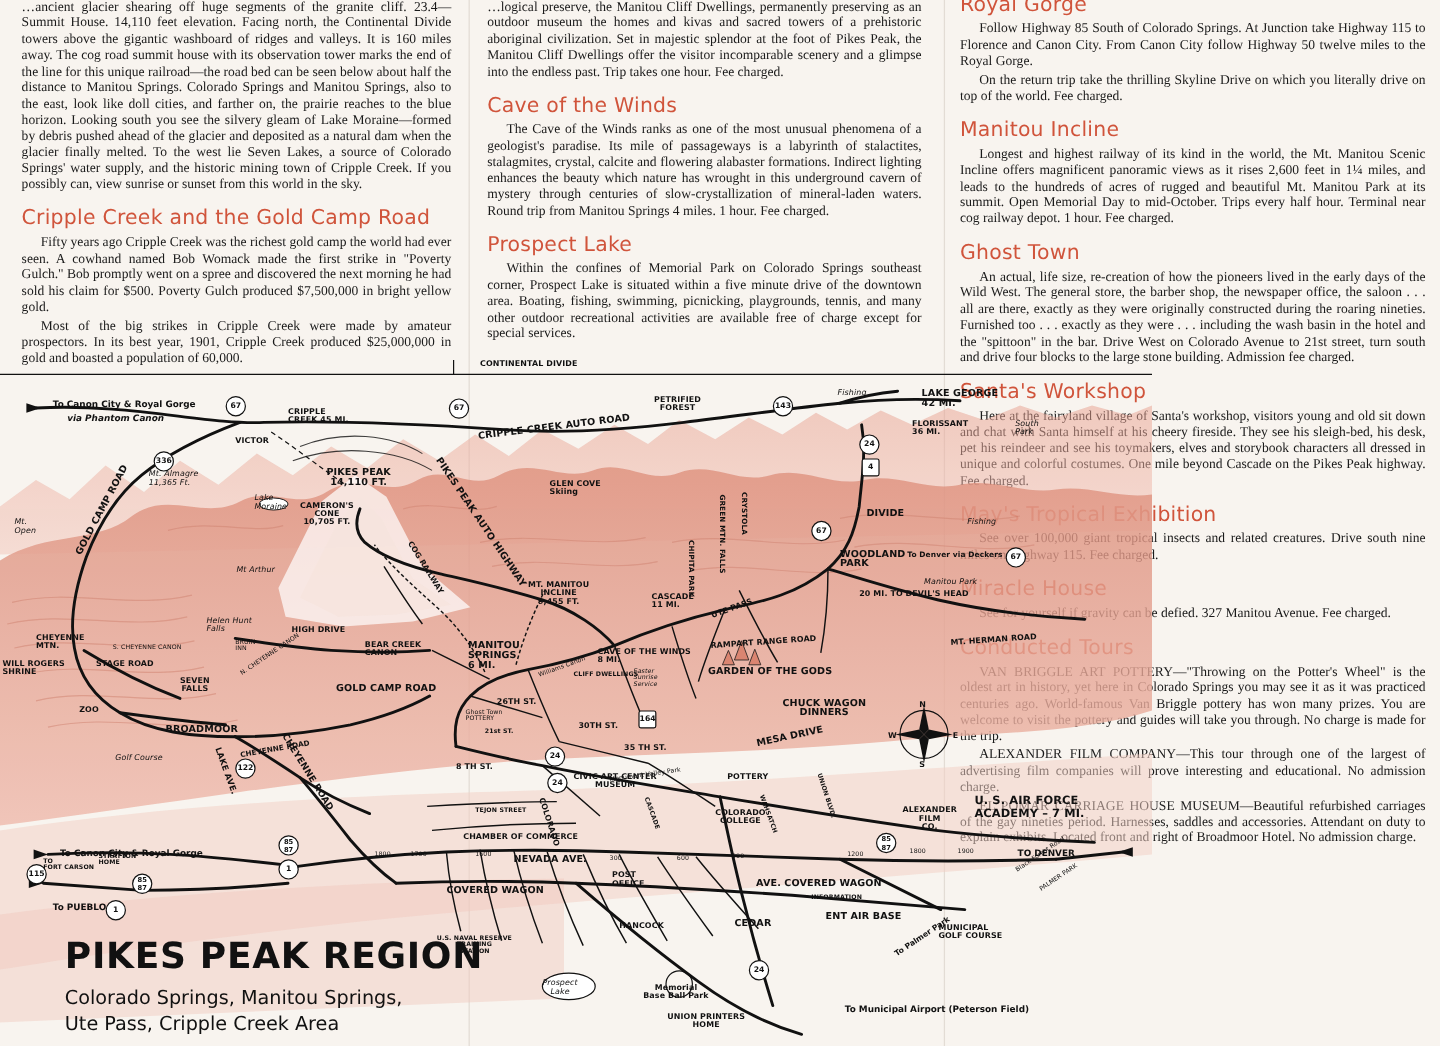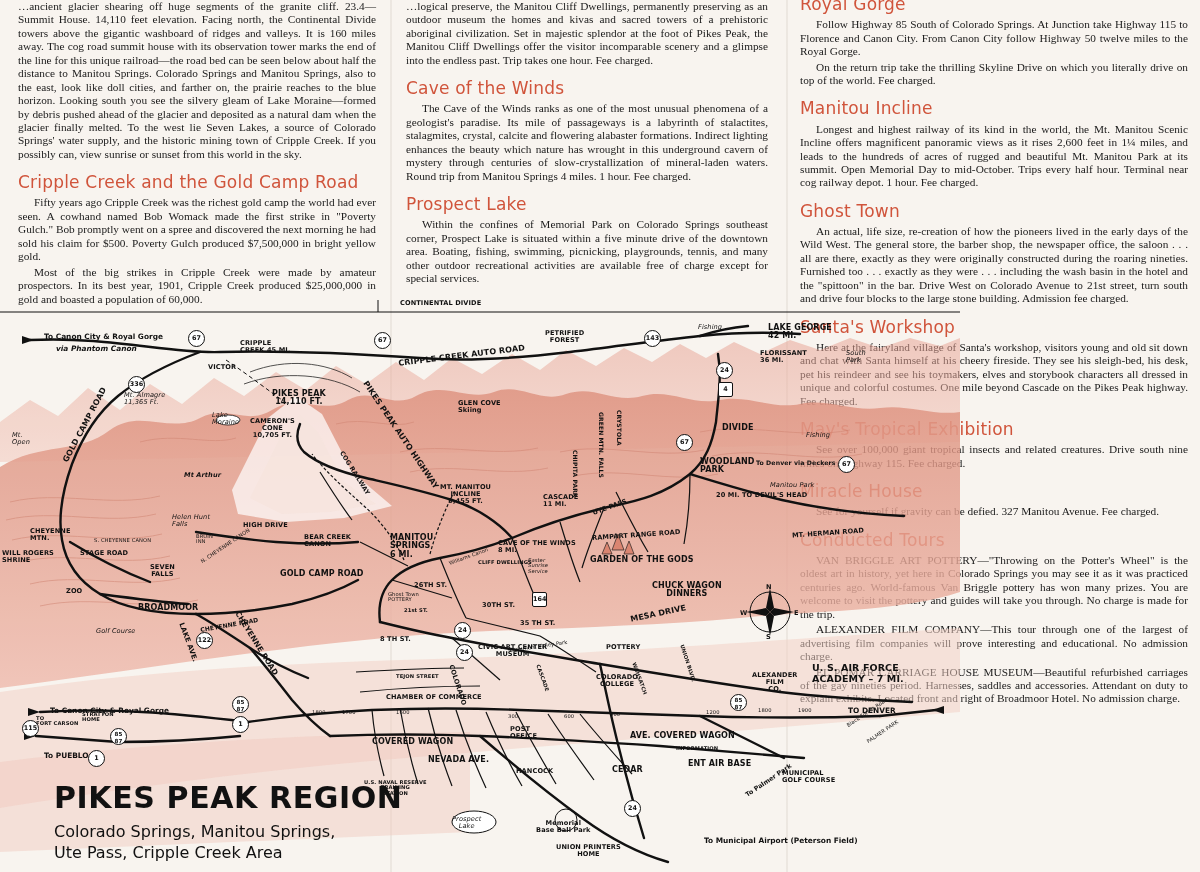--- a/index.html
+++ b/index.html
@@ -353,21 +353,21 @@
     <div class="arrowlbl" style="left:44px; top:40px;">To Canon City &amp; Royal Gorge</div>
     <div class="arrowlbl" style="left:56px; top:52px; font-style:italic;">via Phantom Canon</div>
     <div class="arrowlbl" style="left:50px; top:414px;">To Canon City &amp; Royal Gorge</div>
     <div class="arrowlbl" style="left:44px; top:459px;">To PUEBLO</div>
     <div class="arrowlbl" style="left:848px; top:414px;">TO DENVER</div>
 
     <div class="maplabel b" style="left:400px; top:8px;">CONTINENTAL DIVIDE</div>
 
     <div class="maplabel b" style="left:240px; top:48px; white-space:pre;">CRIPPLE
 CREEK 45 MI.</div>
-    <div class="maplabel b" style="left:196px; top:72px;margin-left:12px;">VICTOR</div>
+    <div class="maplabel b" style="left:196px; top:72px;">VICTOR</div>
     <div class="maplabel b" style="left:398px; top:60px; transform:rotate(-7deg); font-size:8px;">CRIPPLE CREEK AUTO ROAD</div>
     <div class="maplabel b" style="left:545px; top:38px; white-space:pre; text-align:center;">PETRIFIED
 FOREST</div>
     <div class="maplabel" style="left:698px; top:32px; font-style:italic;">Fishing</div>
     <div class="maplabel b md" style="left:768px; top:32px; white-space:pre;">LAKE GEORGE
 42 MI.</div>
     <div class="maplabel b" style="left:760px; top:58px; white-space:pre;">FLORISSANT
 36 MI.</div>
     <div class="maplabel" style="left:846px; top:58px; white-space:pre; font-style:italic;">South
 Park</div>
@@ -399,21 +399,21 @@
 INCLINE
 9,455 FT.</div>
     <div class="maplabel b" style="left:344px; top:158px; transform:rotate(58deg); transform-origin:left top; font-size:6.4px;">COG RAILWAY</div>
     <div class="maplabel b" style="left:250px; top:126px; white-space:pre; text-align:center;">CAMERON'S
 CONE
 10,705 FT.</div>
     <div class="maplabel" style="left:212px; top:120px; white-space:pre; font-style:italic;">Lake
 Moraine</div>
     <div class="maplabel" style="left:124px; top:100px; white-space:pre; font-style:italic;">Mt. Almagre
 11,365 Ft.</div>
-    <div class="maplabel" style="left:184px; top:180px; font-style:italic;font-weight:bold;">Mt Arthur</div>
+    <div class="maplabel" style="left:197px; top:180px; font-style:italic;">Mt Arthur</div>
     <div class="maplabel" style="left:172px; top:222px; white-space:pre; font-style:italic;">Helen Hunt
 Falls</div>
     <div class="maplabel b" style="left:243px; top:230px;">HIGH DRIVE</div>
     <div class="maplabel b" style="left:304px; top:242px; white-space:pre;">BEAR CREEK
 CANON</div>
     <div class="maplabel b" style="left:280px; top:278px; font-size:8px;">GOLD CAMP ROAD</div>
     <div class="maplabel b" style="left:62px; top:168px; transform:rotate(-62deg); transform-origin:left top; font-size:8px;">GOLD CAMP ROAD</div>
     <div class="maplabel b" style="left:30px; top:236px; white-space:pre;">CHEYENNE
 MTN.</div>
     <div class="maplabel b" style="left:80px; top:258px;">STAGE ROAD</div>
@@ -452,21 +452,21 @@
     <div class="maplabel b" style="left:520px; top:328px;">35 TH ST.</div>
     <div class="maplabel b" style="left:380px; top:344px;">8 TH ST.</div>
     <div class="maplabel b" style="left:630px; top:318px; transform:rotate(-12deg); font-size:8px;">MESA DRIVE</div>
     <div class="maplabel b" style="left:606px; top:352px;">POTTERY</div>
     <div class="maplabel xs" style="left:508px; top:352px; transform:rotate(-8deg);">Monument Valley Park</div>
     <div class="maplabel b" style="left:478px; top:352px; white-space:pre; text-align:center;">CIVIC ART CENTER
 MUSEUM</div>
     <div class="maplabel b" style="left:386px; top:402px;">CHAMBER OF COMMERCE</div>
     <div class="maplabel b xs" style="left:396px; top:382px;">TEJON STREET</div>
     <div class="maplabel b" style="left:454px; top:372px; transform:rotate(72deg); transform-origin:left top;">COLORADO</div>
-    <div class="maplabel b md" style="left:428px; top:420px;margin-top:44px;">NEVADA AVE.</div>
+    <div class="maplabel b md" style="left:428px; top:420px;">NEVADA AVE.</div>
     <div class="maplabel b" style="left:596px; top:382px; white-space:pre; text-align:center;">COLORADO
 COLLEGE</div>
     <div class="maplabel b xs" style="left:540px; top:372px; transform:rotate(70deg); transform-origin:left top;">CASCADE</div>
     <div class="maplabel b xs" style="left:636px; top:370px; transform:rotate(70deg); transform-origin:left top;">WAHSATCH</div>
     <div class="maplabel b xs" style="left:684px; top:352px; transform:rotate(72deg); transform-origin:left top;">UNION BLVD.</div>
     <div class="maplabel b" style="left:752px; top:380px; white-space:pre; text-align:center;">ALEXANDER
 FILM
 CO.</div>
     <div class="maplabel b md" style="left:372px; top:446px;">COVERED WAGON</div>
     <div class="maplabel b" style="left:510px; top:434px; white-space:pre; text-align:left;">POST

